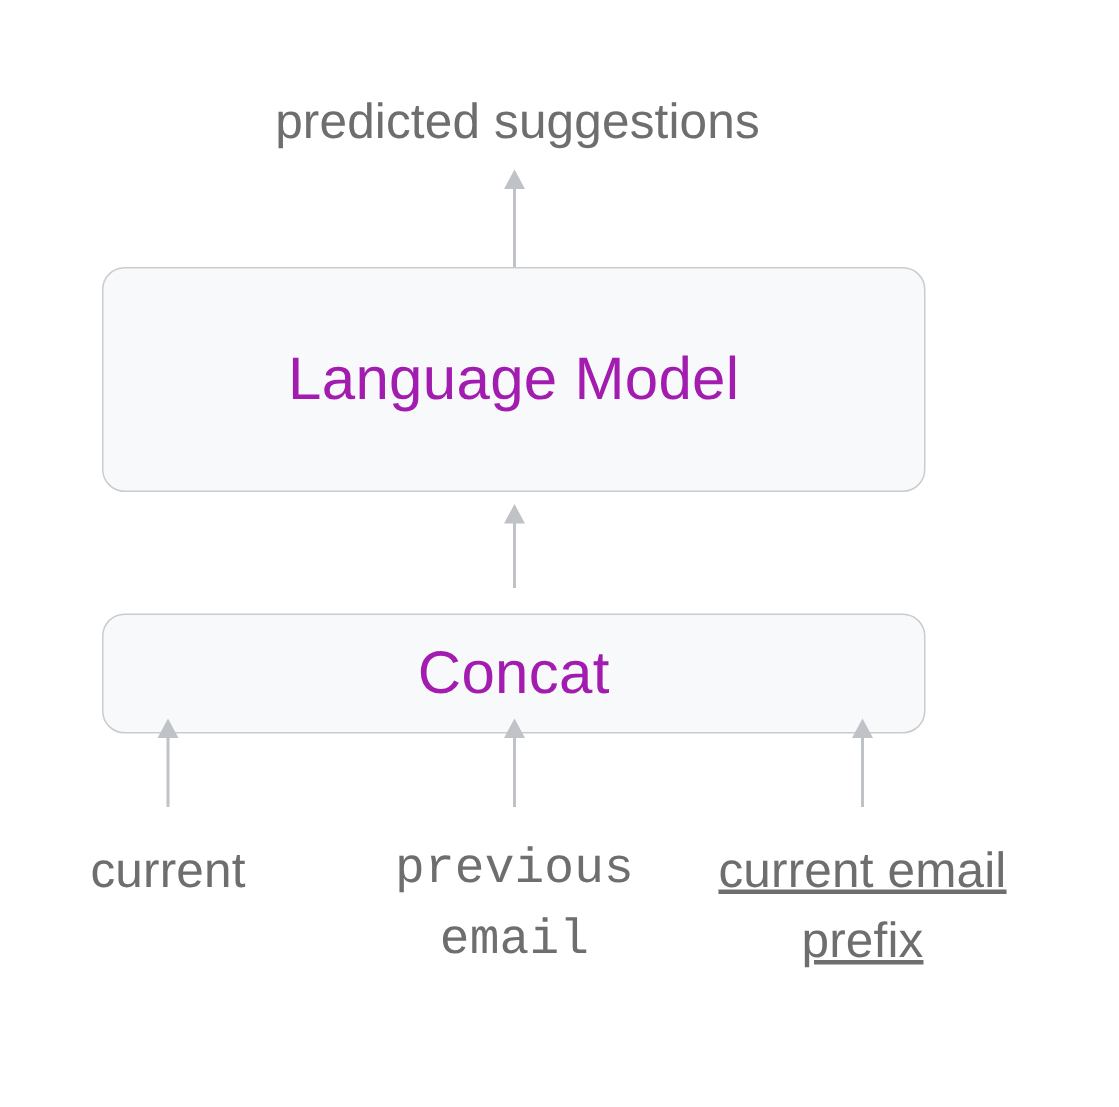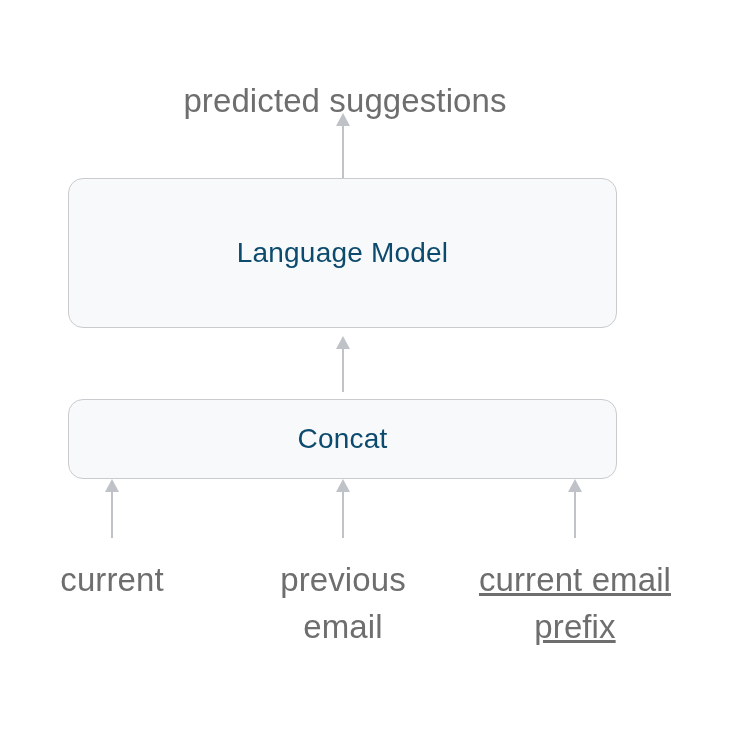--- a/index.html
+++ b/index.html
@@ -27,51 +27,50 @@
     letter-spacing: 0.1px;
     text-align: center;
     white-space: pre-line;
     font-weight: 400;
   }
 
   .output-label {
     left: 0;
     width: 690px;
     top: 57px;
-    margin-top: 20px;
   }
 
   .input-label   { top: 556px; }
   .input-subject { left: 0px;   width: 224px; }
-  .input-prev    { left: 223px; width: 240px; }
+  .input-prev    { left: 223px; width: 240px; font-family: Liberation Mono, monospace; }
   .input-curr    { left: 455px; width: 240px; text-decoration: underline; }
 
   
   .node-box {
     position: absolute;
     left: 68px;
     width: 549px;
     background: #f8f9fa;
     border: 1.6px solid #c9cbce;
     border-radius: 15px;
     box-sizing: border-box;
     display: flex;
     align-items: center;
     justify-content: center;
   }
   .node-label {
-    color: #0c4a6e;
-    font-size: 28px;
+    color: #a21caf;
+    font-size: 40px;
     line-height: 42px;
     font-weight: 400;
     letter-spacing: 0.2px;
   }
 
   .box-lm     { top: 178px; height: 150px; }
-  .box-concat { top: 399px; height: 80px;  }
+  .box-concat { top: 409px; height: 80px;  }
 
   
   .arrow {
     position: absolute;
     width: 14px;
   }
   .arrow .shaft {
     position: absolute;
     left: 6px;
     top: 9px;

